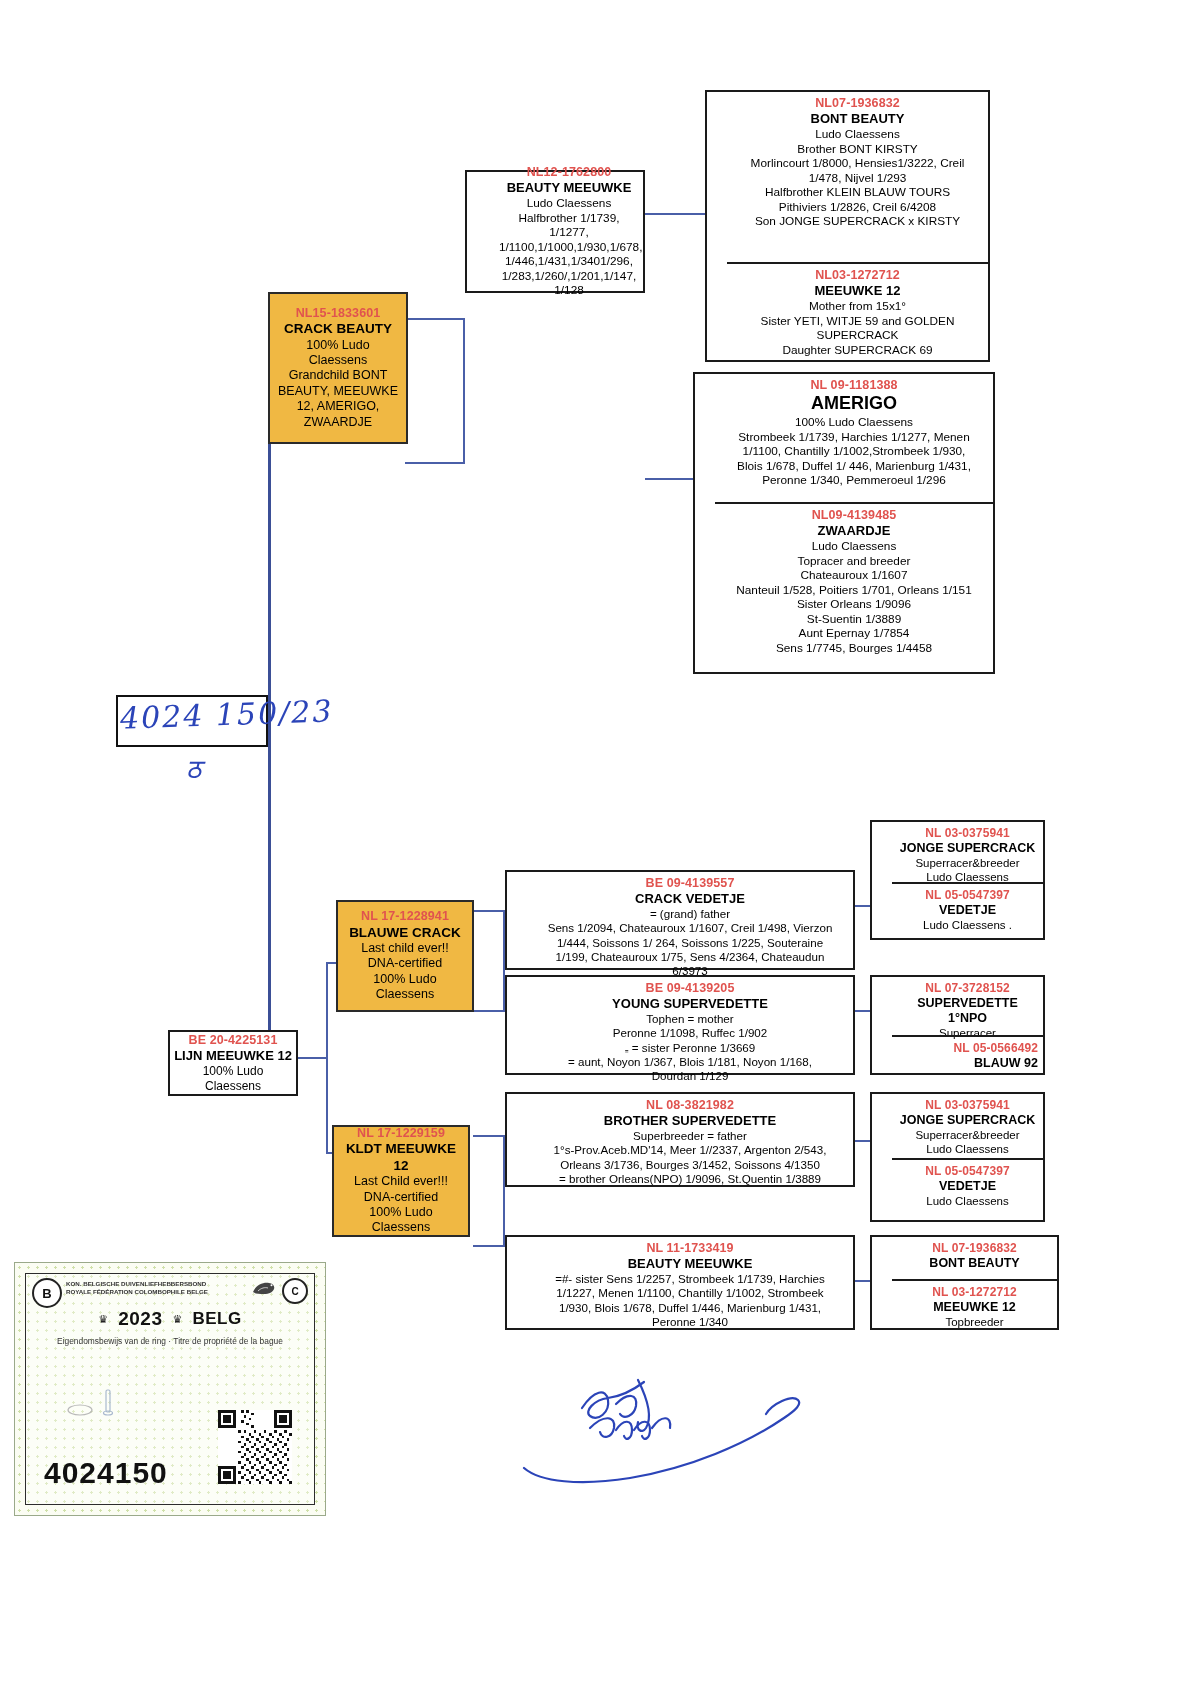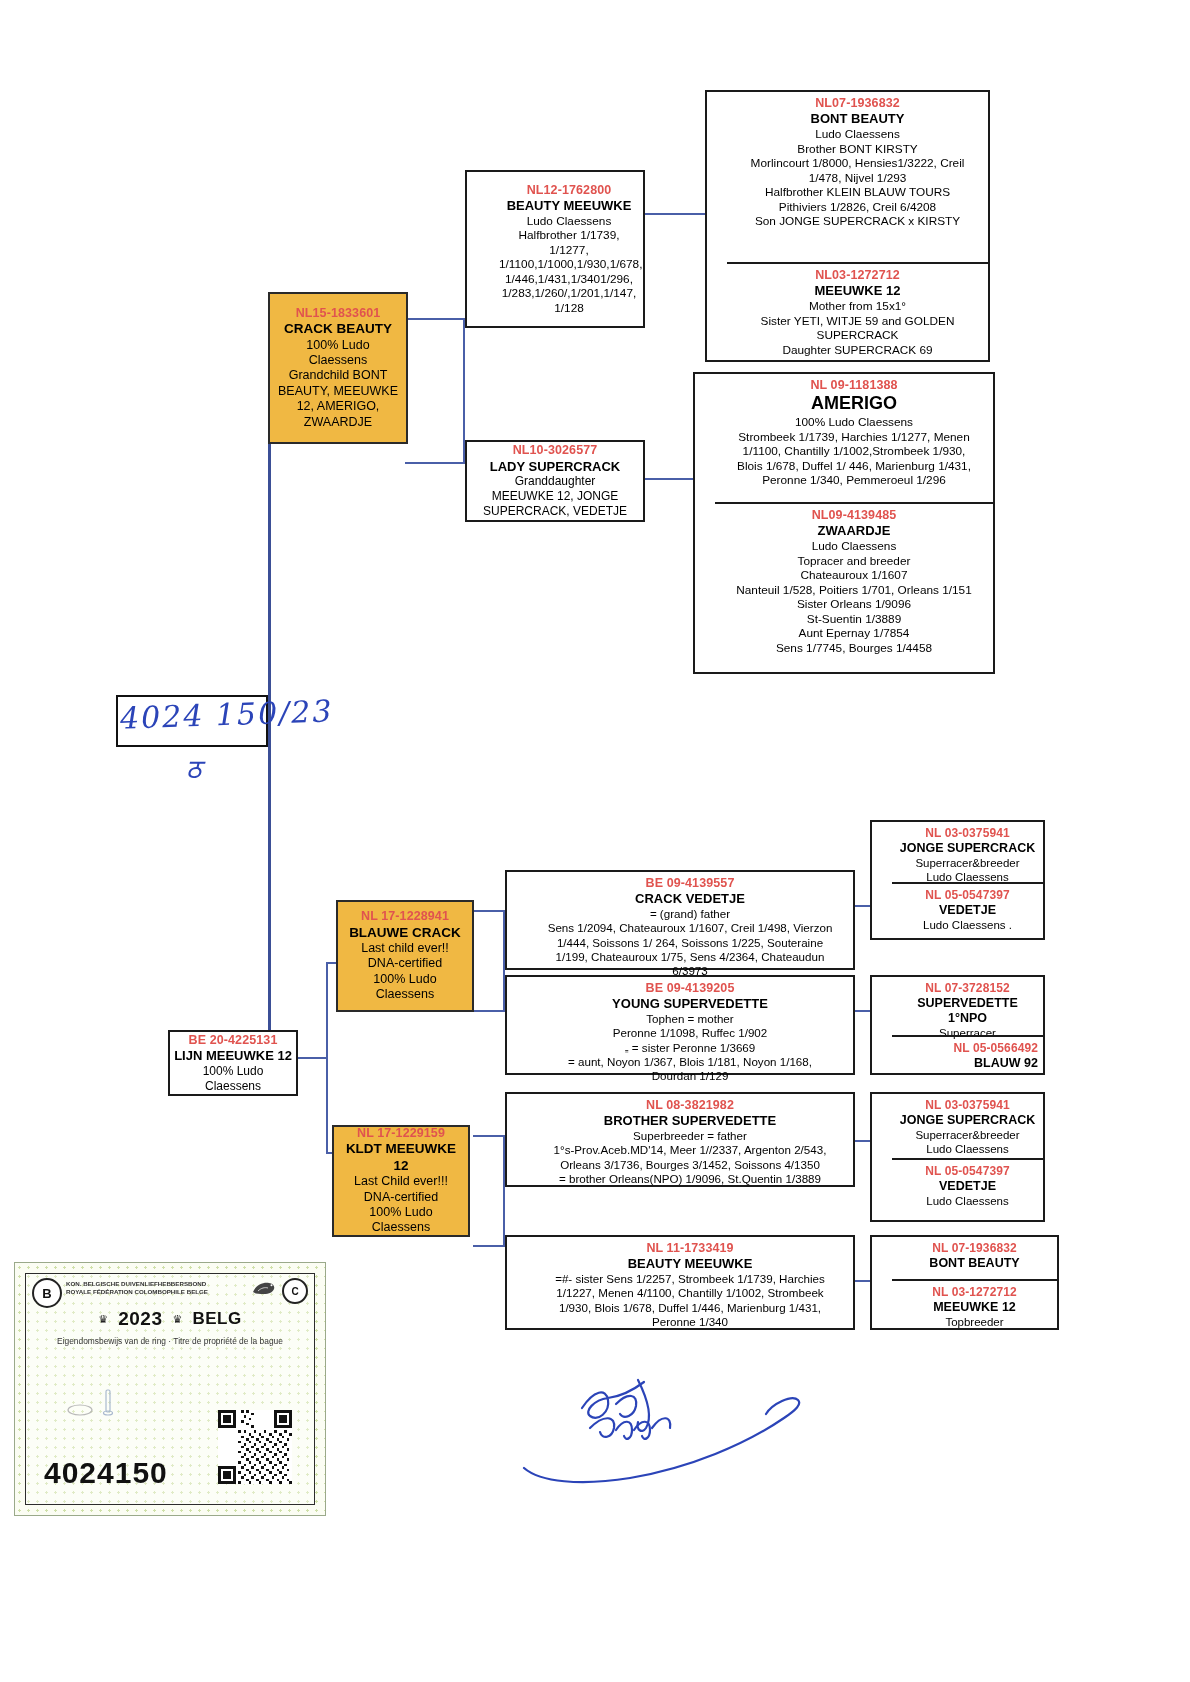--- a/index.html
+++ b/index.html
@@ -110,38 +110,31 @@
     <div class="ring" style="font-size:12.5px">NL15-1833601</div>
     <div class="nm" style="font-size:13.5px">CRACK BEAUTY</div>
     <div class="ln">100% Ludo</div>
     <div class="ln">Claessens</div>
     <div class="ln">Grandchild BONT</div>
     <div class="ln">BEAUTY, MEEUWKE</div>
     <div class="ln">12, AMERIGO,</div>
     <div class="ln">ZWAARDJE</div>
   </div>
 
-  <div class="box" style="left:465px;top:170px;width:180px;height:158px;font-size:11.8px;padding-left:32px;">
+  <div class="box" style="left:465px;top:170px;width:180px;height:123px;font-size:11.8px;padding-left:32px;">
     <div class="ring" style="font-size:12.5px">NL12-1762800</div>
     <div class="nm" style="font-size:13px">BEAUTY MEEUWKE</div>
     <div class="ln">Ludo Claessens</div>
     <div class="ln">Halfbrother 1/1739, 1/1277,</div>
     <div class="ln">1/1100,1/1000,1/930,1/678,</div>
     <div class="ln">1/446,1/431,1/3401/296,</div>
     <div class="ln">1/283,1/260/,1/201,1/147,</div>
     <div class="ln">1/128</div>
   </div>
 
-  <div class="box" style="left:465px;top:440px;width:180px;height:82px;font-size:12px;">
-    <div class="ring" style="font-size:12.5px">NL10-3026577</div>
-    <div class="nm" style="font-size:13px">LADY SUPERCRACK</div>
-    <div class="ln">Granddaughter</div>
-    <div class="ln">MEEUWKE 12, JONGE</div>
-    <div class="ln">SUPERCRACK, VEDETJE</div>
-  </div>
 
   <div class="stack" style="left:705px;top:90px;width:285px;height:272px;">
     <div class="cell" style="height:170px;font-size:11.8px;">
       <div class="ring" style="font-size:12.5px">NL07-1936832</div>
       <div class="nm" style="font-size:13px">BONT BEAUTY</div>
       <div class="ln">Ludo Claessens</div>
       <div class="ln">Brother BONT KIRSTY</div>
       <div class="ln">Morlincourt 1/8000, Hensies1/3222, Creil</div>
       <div class="ln">1/478, Nijvel 1/293</div>
       <div class="ln">Halfbrother KLEIN BLAUW TOURS</div>
@@ -259,21 +252,21 @@
       <div class="ln">Orleans 3/1736, Bourges 3/1452, Soissons 4/1350</div>
       <div class="ln">= brother Orleans(NPO) 1/9096, St.Quentin 1/3889</div>
     </div>
   </div>
 
   <div class="stack" style="left:505px;top:1235px;width:350px;height:95px;">
     <div class="cell" style="height:100%;font-size:11.6px;">
       <div class="ring" style="font-size:12.5px">NL 11-1733419</div>
       <div class="nm" style="font-size:13px">BEAUTY MEEUWKE</div>
       <div class="ln">=#- sister Sens 1/2257, Strombeek 1/1739, Harchies</div>
-      <div class="ln">1/1227, Menen 4/1100, Chantilly 1/1002, Strombeek</div>
+      <div class="ln">1/1227, Menen 1/1100, Chantilly 1/1002, Strombeek</div>
       <div class="ln">1/930, Blois 1/678, Duffel 1/446, Marienburg 1/431,</div>
       <div class="ln">Peronne 1/340</div>
     </div>
   </div>
 
   <div class="stack" style="left:870px;top:820px;width:175px;height:120px;">
     <div class="cell" style="height:60px;font-size:11.5px;">
       <div class="ring" style="font-size:12px">NL 03-0375941</div>
       <div class="nm" style="font-size:12.5px">JONGE SUPERCRACK</div>
       <div class="ln">Superracer&amp;breeder</div>

